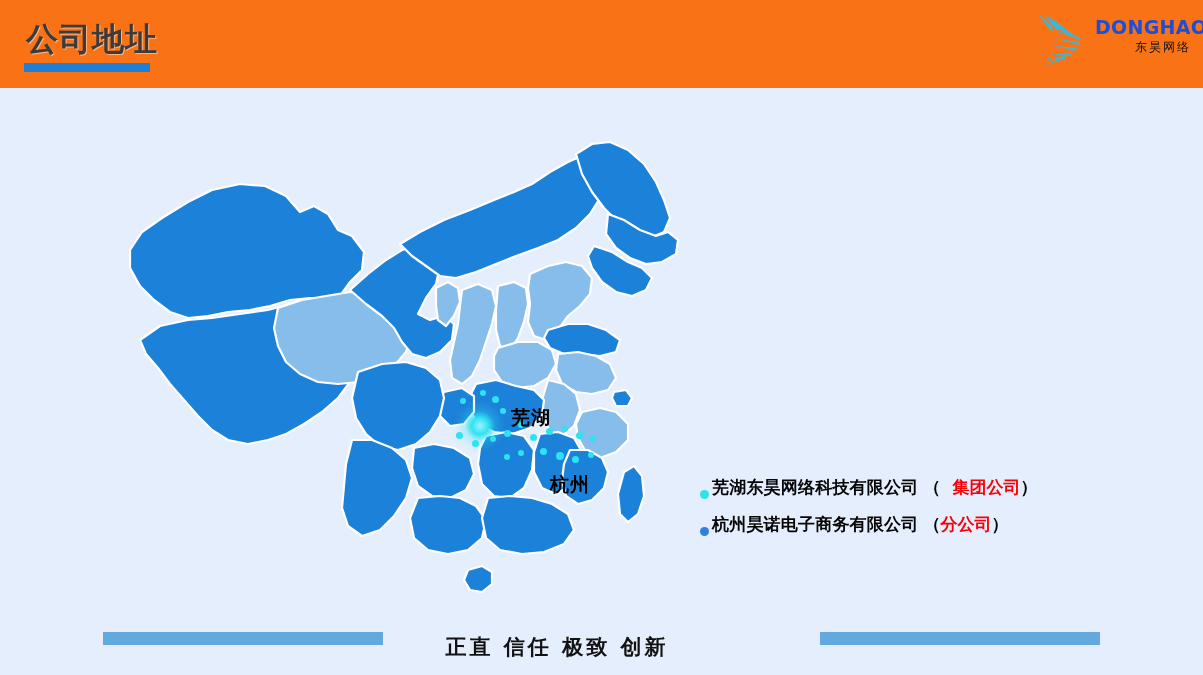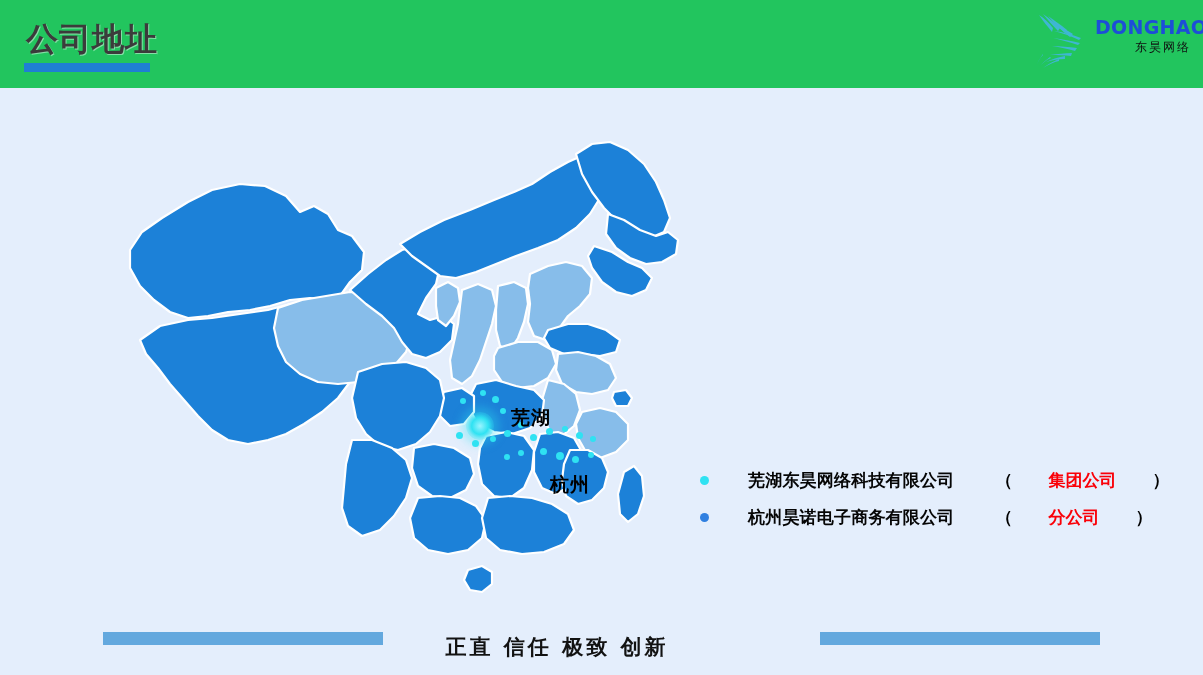--- a/index.html
+++ b/index.html
@@ -18,21 +18,21 @@
     position: absolute;
     inset: 0;
     background: #e4eefc;
   }
 
   
   #header {
     position: absolute;
     left: 0; top: 0;
     width: 1203px; height: 88px;
-    background: #22c55e;
+    background: #f97316;
   }
   #page-title {
     position: absolute;
     left: 26px; top: 18px;
     font-size: 32px;
     font-weight: bold;
     color: #3b3b3b;
     letter-spacing: 1px;
     text-shadow: 1px 1px 0 rgba(255,255,255,0.45);
   }
@@ -114,23 +114,22 @@
   
   #legend {
     position: absolute;
     left: 700px; top: 462px;
     width: 420px;
   }
   .legend-row {
     position: relative;
     height: 37px;
     display: flex;
-    align-items: center;
+    align-items: flex-end;
     white-space: nowrap;
-    gap: 36px;
   }
   .legend-bullet {
     width: 9px; height: 9px;
     border-radius: 50%;
     margin-right: 3px;
     flex: 0 0 auto;
   }
   .legend-main {
     font-size: 17px;
     font-weight: bold;
@@ -296,21 +295,21 @@
     <div class="city-label" id="label-wuhu">芜湖</div>
     <div class="city-label" id="label-hz">杭州</div>
   </div>
 
   <div id="legend">
 
     <div class="legend-row">
       <span class="legend-bullet" style="background:#2fe2f2;"></span>
       <span class="legend-main">芜湖东昊网络科技有限公司</span>
       <span class="legend-paren">（</span>
-      <span class="legend-paren legend-red" style="margin-left:0;">集团公司</span>
+      <span class="legend-paren legend-red" style="margin-left:12px;">集团公司</span>
       <span class="legend-paren" style="margin-left:0;">）</span>
     </div>
 
     <div class="legend-row">
       <span class="legend-bullet" style="background:#2f7fe0;"></span>
       <span class="legend-main">杭州昊诺电子商务有限公司</span>
       <span class="legend-paren">（</span>
       <span class="legend-paren legend-red" style="margin-left:0;">分公司</span>
       <span class="legend-paren" style="margin-left:0;">）</span>
     </div>

